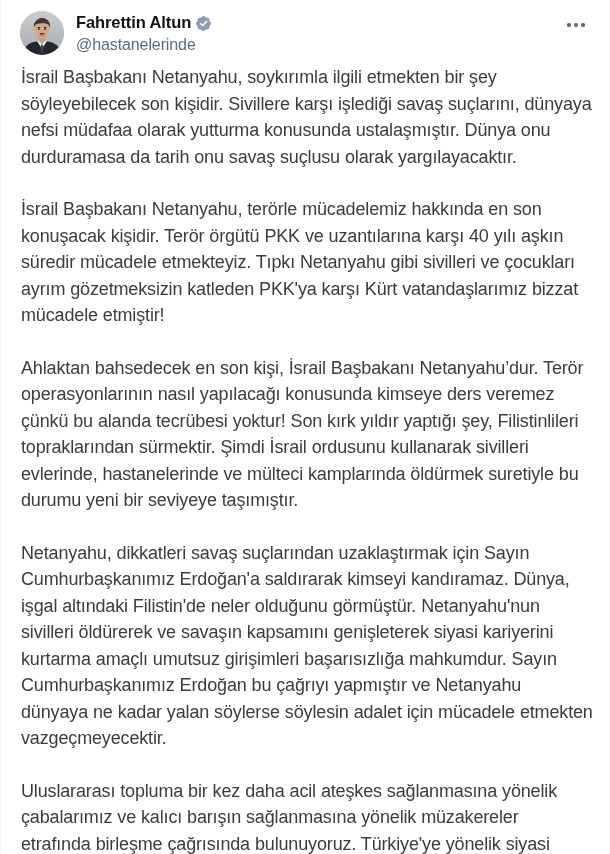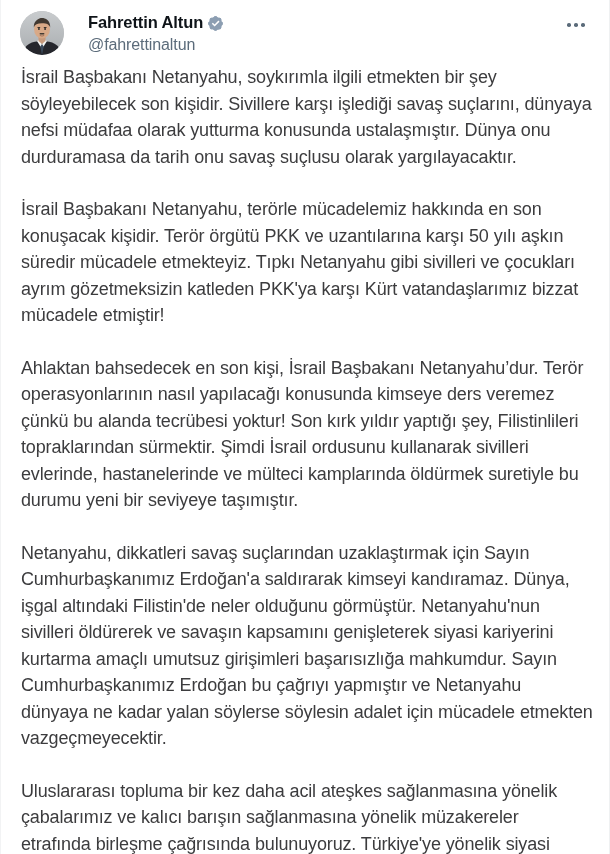--- a/index.html
+++ b/index.html
@@ -43,21 +43,21 @@
     border-radius: 50%;
     overflow: hidden;
     position: relative;
     background: #b9bcbe;
   }
   .avatar svg { display: block; width: 44px; height: 44px; }
 
   .identity {
     flex: 1 1 auto;
     min-width: 0;
-    padding-left: 24px;
+    padding-left: 12px;
     padding-top: 1px;
     line-height: 1;
   }
 
   .name-row {
     display: flex;
     align-items: center;
     gap: 4px;
     height: 21px;
   }
@@ -174,32 +174,32 @@
       <div class="name-row">
         <span class="display-name">Fahrettin Altun</span>
         <span class="verified-badge">
           <svg viewBox="0 0 22 22" xmlns="http://www.w3.org/2000/svg" aria-hidden="true">
             <path fill="#8c9eb2" d="M20.396 11c-.018-.646-.215-1.275-.57-1.816-.354-.54-.852-.972-1.438-1.246.223-.607.27-1.264.14-1.897-.133-.634-.44-1.217-.886-1.683-.466-.446-1.05-.753-1.683-.885-.633-.13-1.29-.084-1.897.14-.273-.587-.704-1.086-1.245-1.44S11.647 1.62 11 1.604c-.646.017-1.273.213-1.813.568s-.969.854-1.24 1.44c-.608-.223-1.267-.272-1.902-.14-.635.13-1.22.438-1.687.885-.445.466-.752 1.05-.882 1.683-.13.633-.084 1.29.14 1.897-.587.274-1.087.705-1.443 1.245-.356.54-.555 1.17-.573 1.817.018.647.217 1.276.573 1.816.356.54.856.972 1.443 1.245-.224.606-.27 1.263-.14 1.896.13.634.437 1.218.882 1.685.467.447 1.052.754 1.687.885.635.13 1.294.082 1.902-.14.272.586.7 1.084 1.24 1.439.54.354 1.167.551 1.813.569.647-.016 1.276-.213 1.817-.567s.972-.854 1.245-1.44c.604.239 1.266.296 1.903.164.636-.132 1.22-.447 1.677-.907.46-.458.776-1.041.908-1.677s.075-1.297-.163-1.901c.586-.274 1.084-.705 1.438-1.246.355-.54.552-1.17.57-1.816zm-11.background.5 4.585l-3.5-3.5 1.414-1.414 2.086 2.086 4.5-4.5 1.414 1.414-5.914 5.914z"></path>
             <path fill="#8c9eb2" d="M11 1.604c-.647.017-1.274.213-1.814.568-.54.355-.968.854-1.24 1.44-.607-.223-1.266-.272-1.901-.14-.635.13-1.22.438-1.687.885-.446.466-.753 1.05-.883 1.683-.13.633-.083 1.29.14 1.897-.586.274-1.086.705-1.442 1.245-.356.54-.555 1.17-.573 1.818.018.646.217 1.275.573 1.815.356.54.856.972 1.443 1.245-.224.607-.27 1.264-.14 1.897.13.633.437 1.218.882 1.684.467.447 1.052.754 1.687.885.635.132 1.294.083 1.902-.14.272.587.7 1.085 1.24 1.44.54.354 1.167.55 1.813.568.647-.017 1.276-.214 1.817-.568.54-.355.972-.853 1.245-1.44.604.239 1.266.296 1.903.164.636-.132 1.22-.447 1.677-.907.46-.458.776-1.04.908-1.677.132-.636.075-1.297-.163-1.9.586-.274 1.084-.706 1.438-1.246.355-.54.552-1.17.57-1.816-.018-.647-.215-1.276-.57-1.817-.354-.54-.852-.971-1.438-1.245.223-.607.27-1.264.14-1.897-.133-.633-.44-1.217-.886-1.683-.466-.447-1.05-.754-1.683-.885-.633-.132-1.29-.084-1.897.14-.273-.587-.704-1.086-1.245-1.44C12.276 1.817 11.647 1.62 11 1.604z"></path>
             <path fill="#ffffff" d="M9.83 15.01L6.2 11.38l1.42-1.42 2.2 2.2 4.95-4.95 1.42 1.42z"></path>
           </svg>
         </span>
       </div>
-      <span class="handle">@fahrettinaltun</span>
+      <span class="handle">@hastanelerinde</span>
     </div>
 
     <div class="more-button">
       <span class="dot"></span>
       <span class="dot"></span>
       <span class="dot"></span>
     </div>
   </div>
 
   <div class="post-body">
     <p>İsrail Başbakanı Netanyahu, soykırımla ilgili etmekten bir şey söyleyebilecek son kişidir. Sivillere karşı işlediği savaş suçlarını, dünyaya nefsi müdafaa olarak yutturma konusunda ustalaşmıştır. Dünya onu durduramasa da tarih onu savaş suçlusu olarak yargılayacaktır.</p>
-    <p>İsrail Başbakanı Netanyahu, terörle mücadelemiz hakkında en son konuşacak kişidir. Terör örgütü PKK ve uzantılarına karşı 50 yılı aşkın süredir mücadele etmekteyiz. Tıpkı Netanyahu gibi sivilleri ve çocukları ayrım gözetmeksizin katleden PKK'ya karşı Kürt vatandaşlarımız bizzat mücadele etmiştir!</p>
+    <p>İsrail Başbakanı Netanyahu, terörle mücadelemiz hakkında en son konuşacak kişidir. Terör örgütü PKK ve uzantılarına karşı 40 yılı aşkın süredir mücadele etmekteyiz. Tıpkı Netanyahu gibi sivilleri ve çocukları ayrım gözetmeksizin katleden PKK'ya karşı Kürt vatandaşlarımız bizzat mücadele etmiştir!</p>
     <p>Ahlaktan bahsedecek en son kişi, İsrail Başbakanı Netanyahu’dur. Terör operasyonlarının nasıl yapılacağı konusunda kimseye ders veremez çünkü bu alanda tecrübesi yoktur! Son kırk yıldır yaptığı şey, Filistinlileri topraklarından sürmektir. Şimdi İsrail ordusunu kullanarak sivilleri evlerinde, hastanelerinde ve mülteci kamplarında öldürmek suretiyle bu durumu yeni bir seviyeye taşımıştır.</p>
     <p>Netanyahu, dikkatleri savaş suçlarından uzaklaştırmak için Sayın Cumhurbaşkanımız Erdoğan'a saldırarak kimseyi kandıramaz. Dünya, işgal altındaki Filistin'de neler olduğunu görmüştür. Netanyahu'nun sivilleri öldürerek ve savaşın kapsamını genişleterek siyasi kariyerini kurtarma amaçlı umutsuz girişimleri başarısızlığa mahkumdur. Sayın Cumhurbaşkanımız Erdoğan bu çağrıyı yapmıştır ve Netanyahu dünyaya ne kadar yalan söylerse söylesin adalet için mücadele etmekten vazgeçmeyecektir.</p>
     <p>Uluslararası topluma bir kez daha acil ateşkes sağlanmasına yönelik çabalarımız ve kalıcı barışın sağlanmasına yönelik müzakereler etrafında birleşme çağrısında bulunuyoruz. Türkiye'ye yönelik siyasi saldırılara ve karalamalara rağmen biz üzerimize düşeni yapıyoruz ve yapmaya devam edeceğiz. Gerçekleri söylemeye devam edeceğiz!</p>
 
   </div>
 
 </div>
 
 </body></html>

